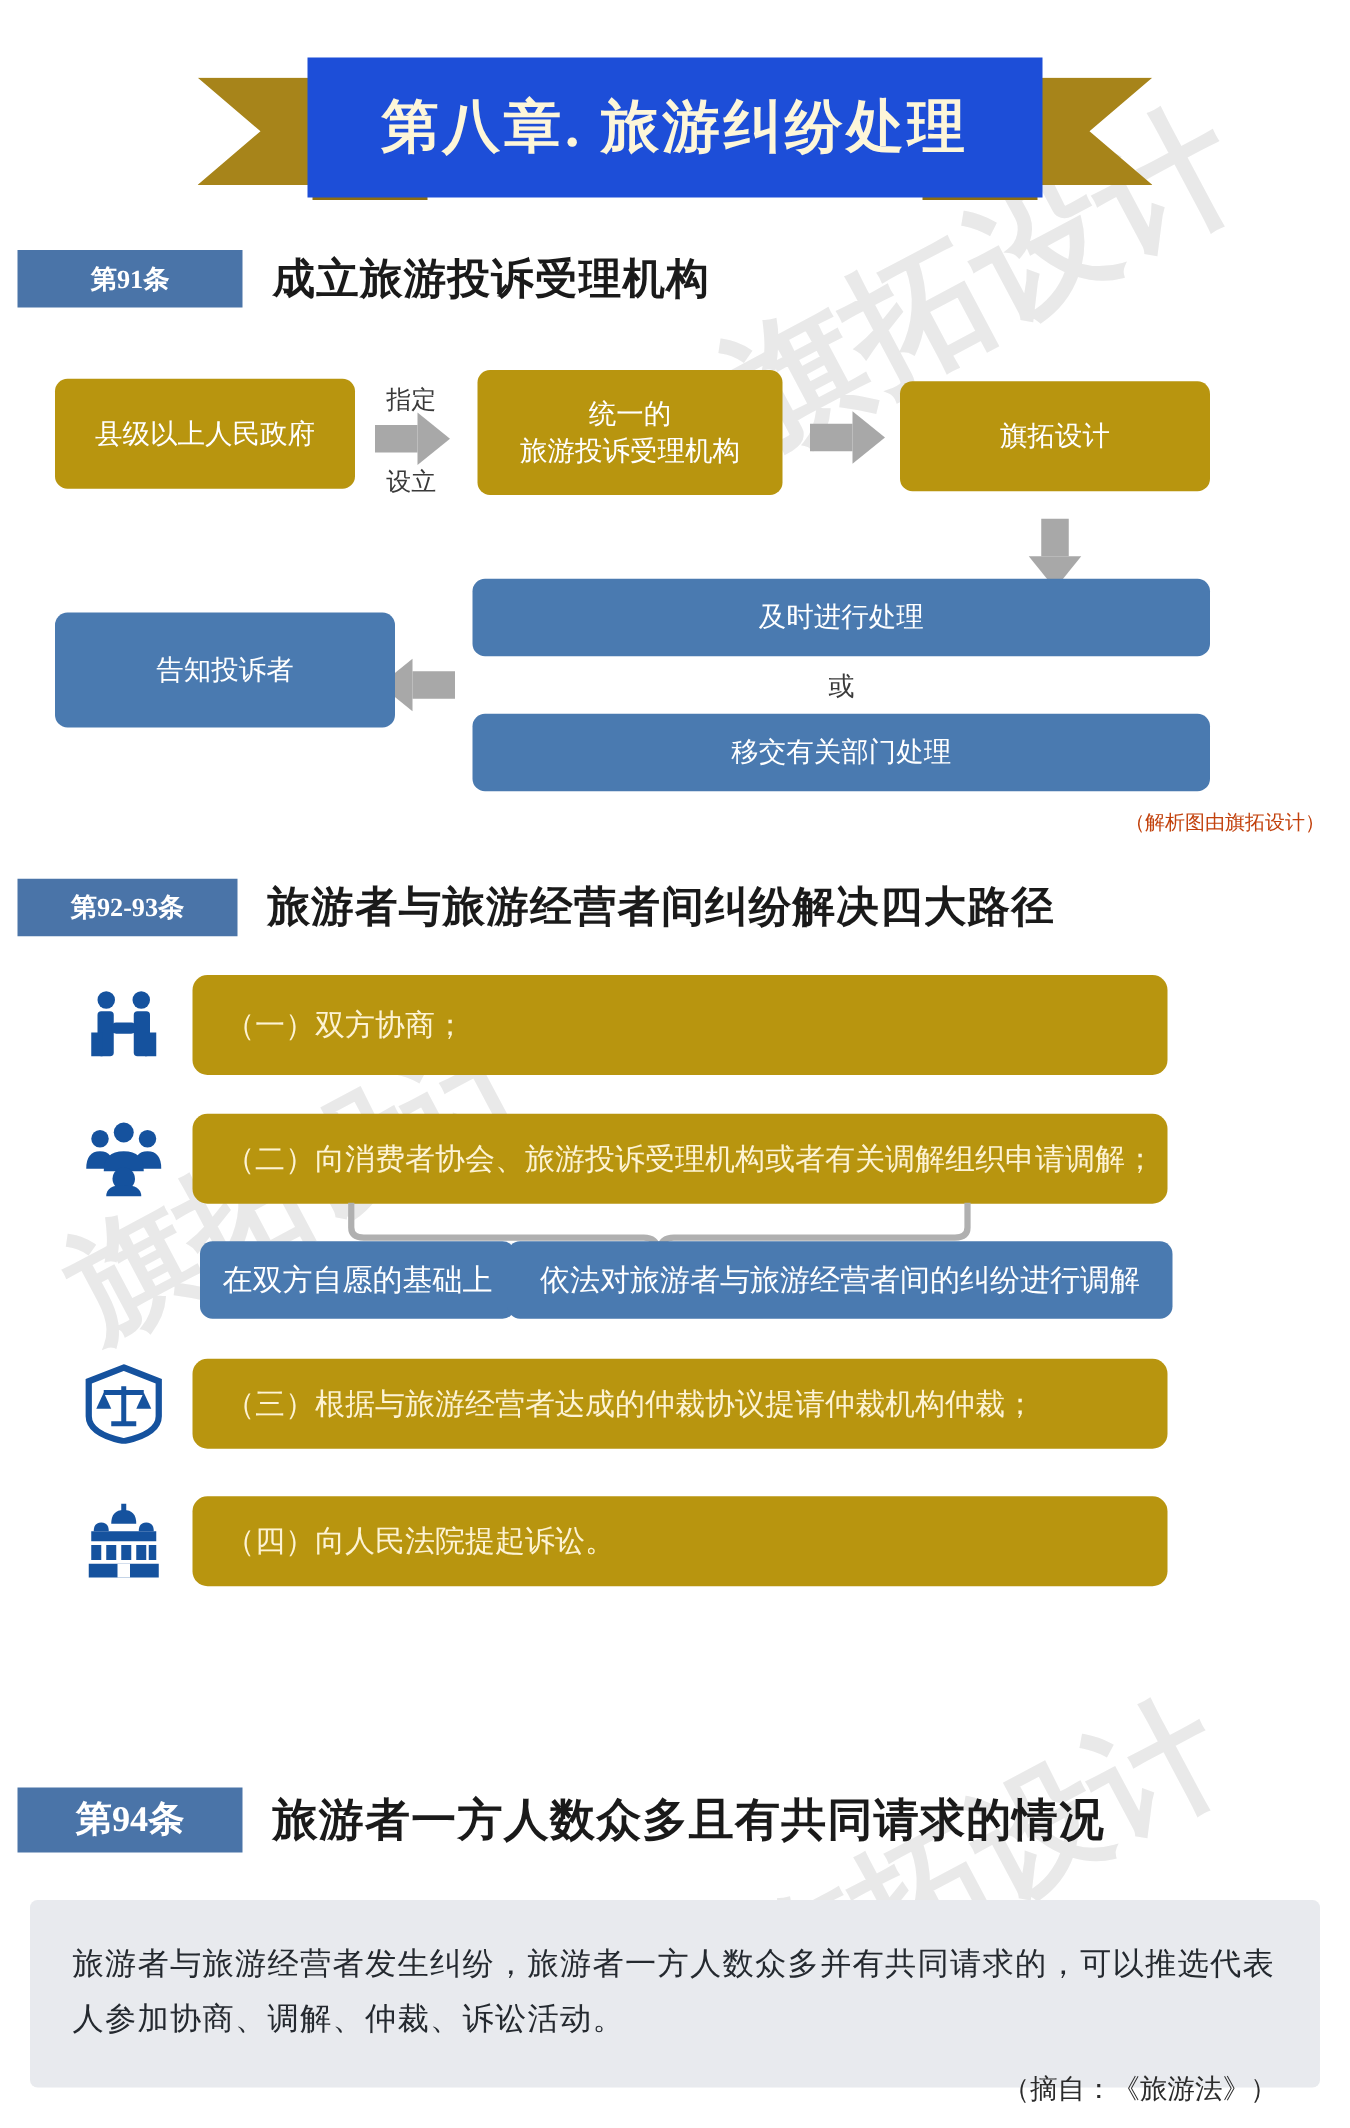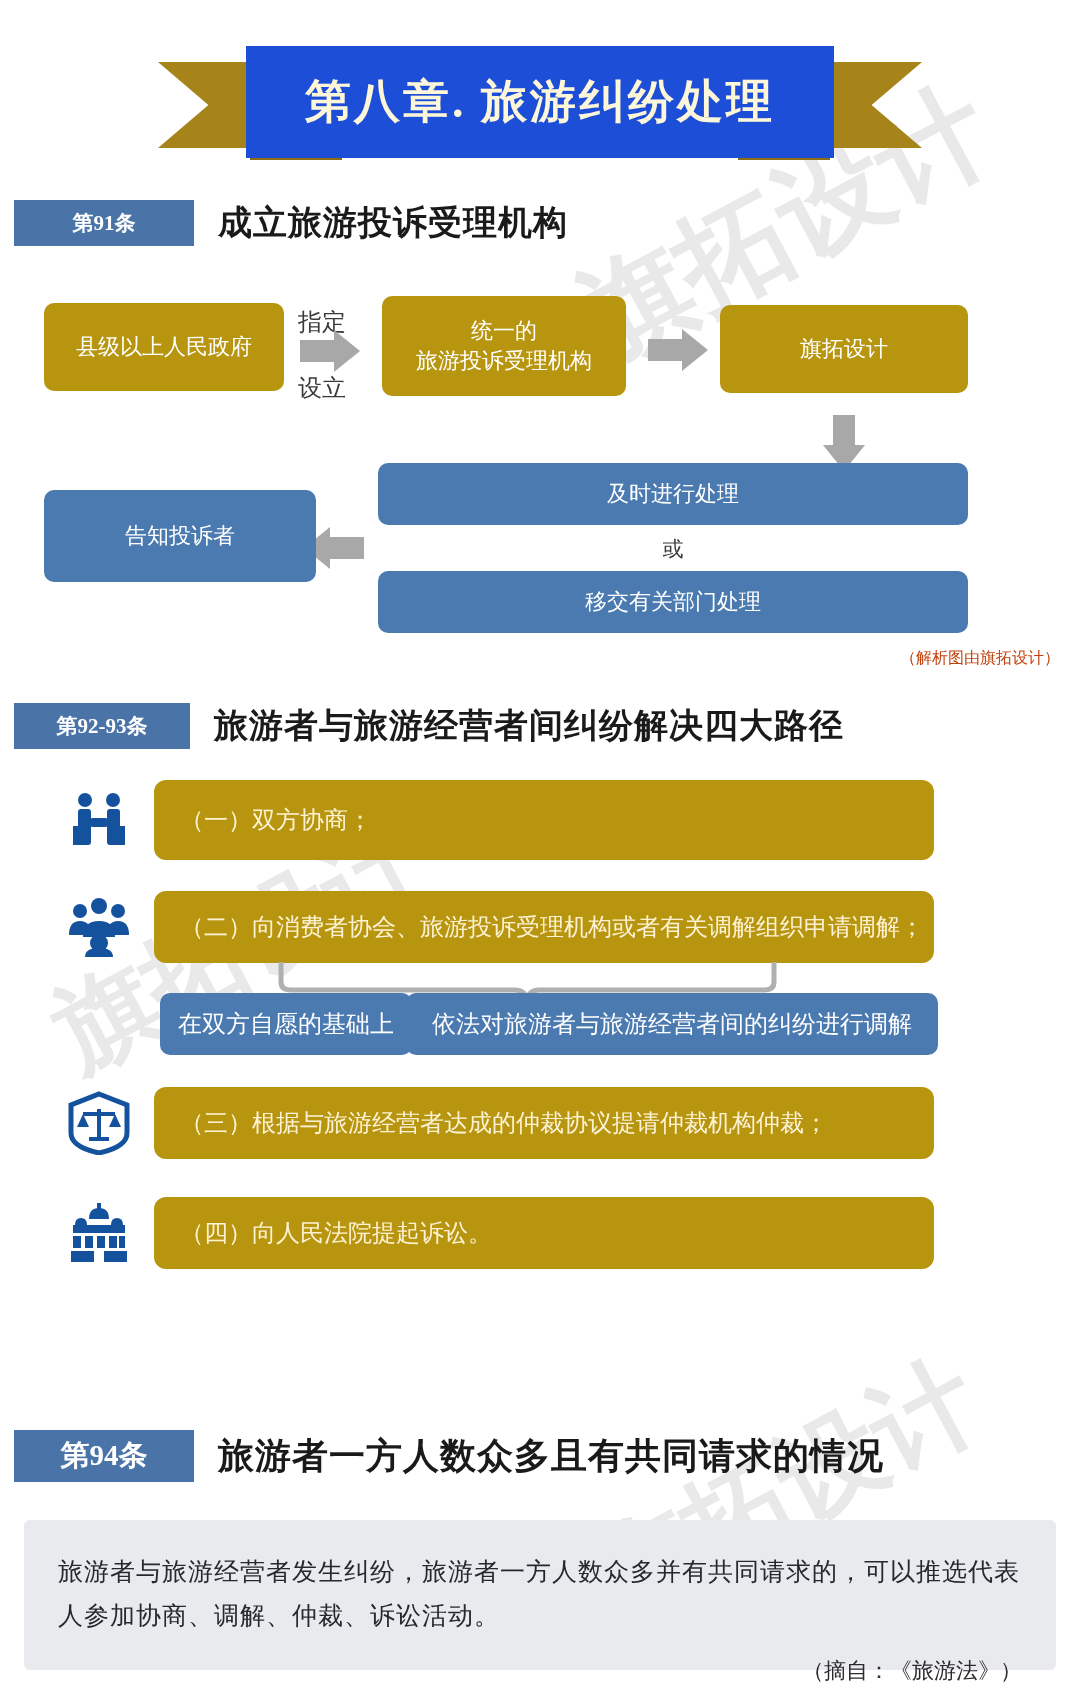--- a/index.html
+++ b/index.html
@@ -50,21 +50,21 @@
   .blue{background:#4a7ab0;}
   .gray-arrow-h{position:absolute;height:22px;background:#a8a8a8;}
   .gray-head-r{position:absolute;width:0;height:0;border-top:21px solid transparent;
     border-bottom:21px solid transparent;border-left:26px solid #a8a8a8;}
   .gray-head-l{position:absolute;width:0;height:0;border-top:21px solid transparent;
     border-bottom:21px solid transparent;border-right:26px solid #a8a8a8;}
   .gray-arrow-v{position:absolute;width:22px;background:#a8a8a8;}
   .gray-head-d{position:absolute;width:0;height:0;border-left:21px solid transparent;
     border-right:21px solid transparent;border-top:26px solid #a8a8a8;}
 
-  .arrow-label{position:absolute;color:#3a3a3a;font-size:24px;
+  .arrow-label{position:absolute;color:#3a3a3a;font-size:20px;text-align:center;
     font-family:"Liberation Serif","DejaVu Serif",serif;}
 
   .or-label{position:absolute;color:#3a3a3a;font-size:21px;text-align:center;width:100%;
     font-family:"Liberation Serif","DejaVu Serif",serif;}
 
   .credit{position:absolute;color:#c2410c;font-size:16px;
     font-family:"Liberation Serif","DejaVu Serif",serif;}
 
   
   .row{position:absolute;display:flex;align-items:center;}

